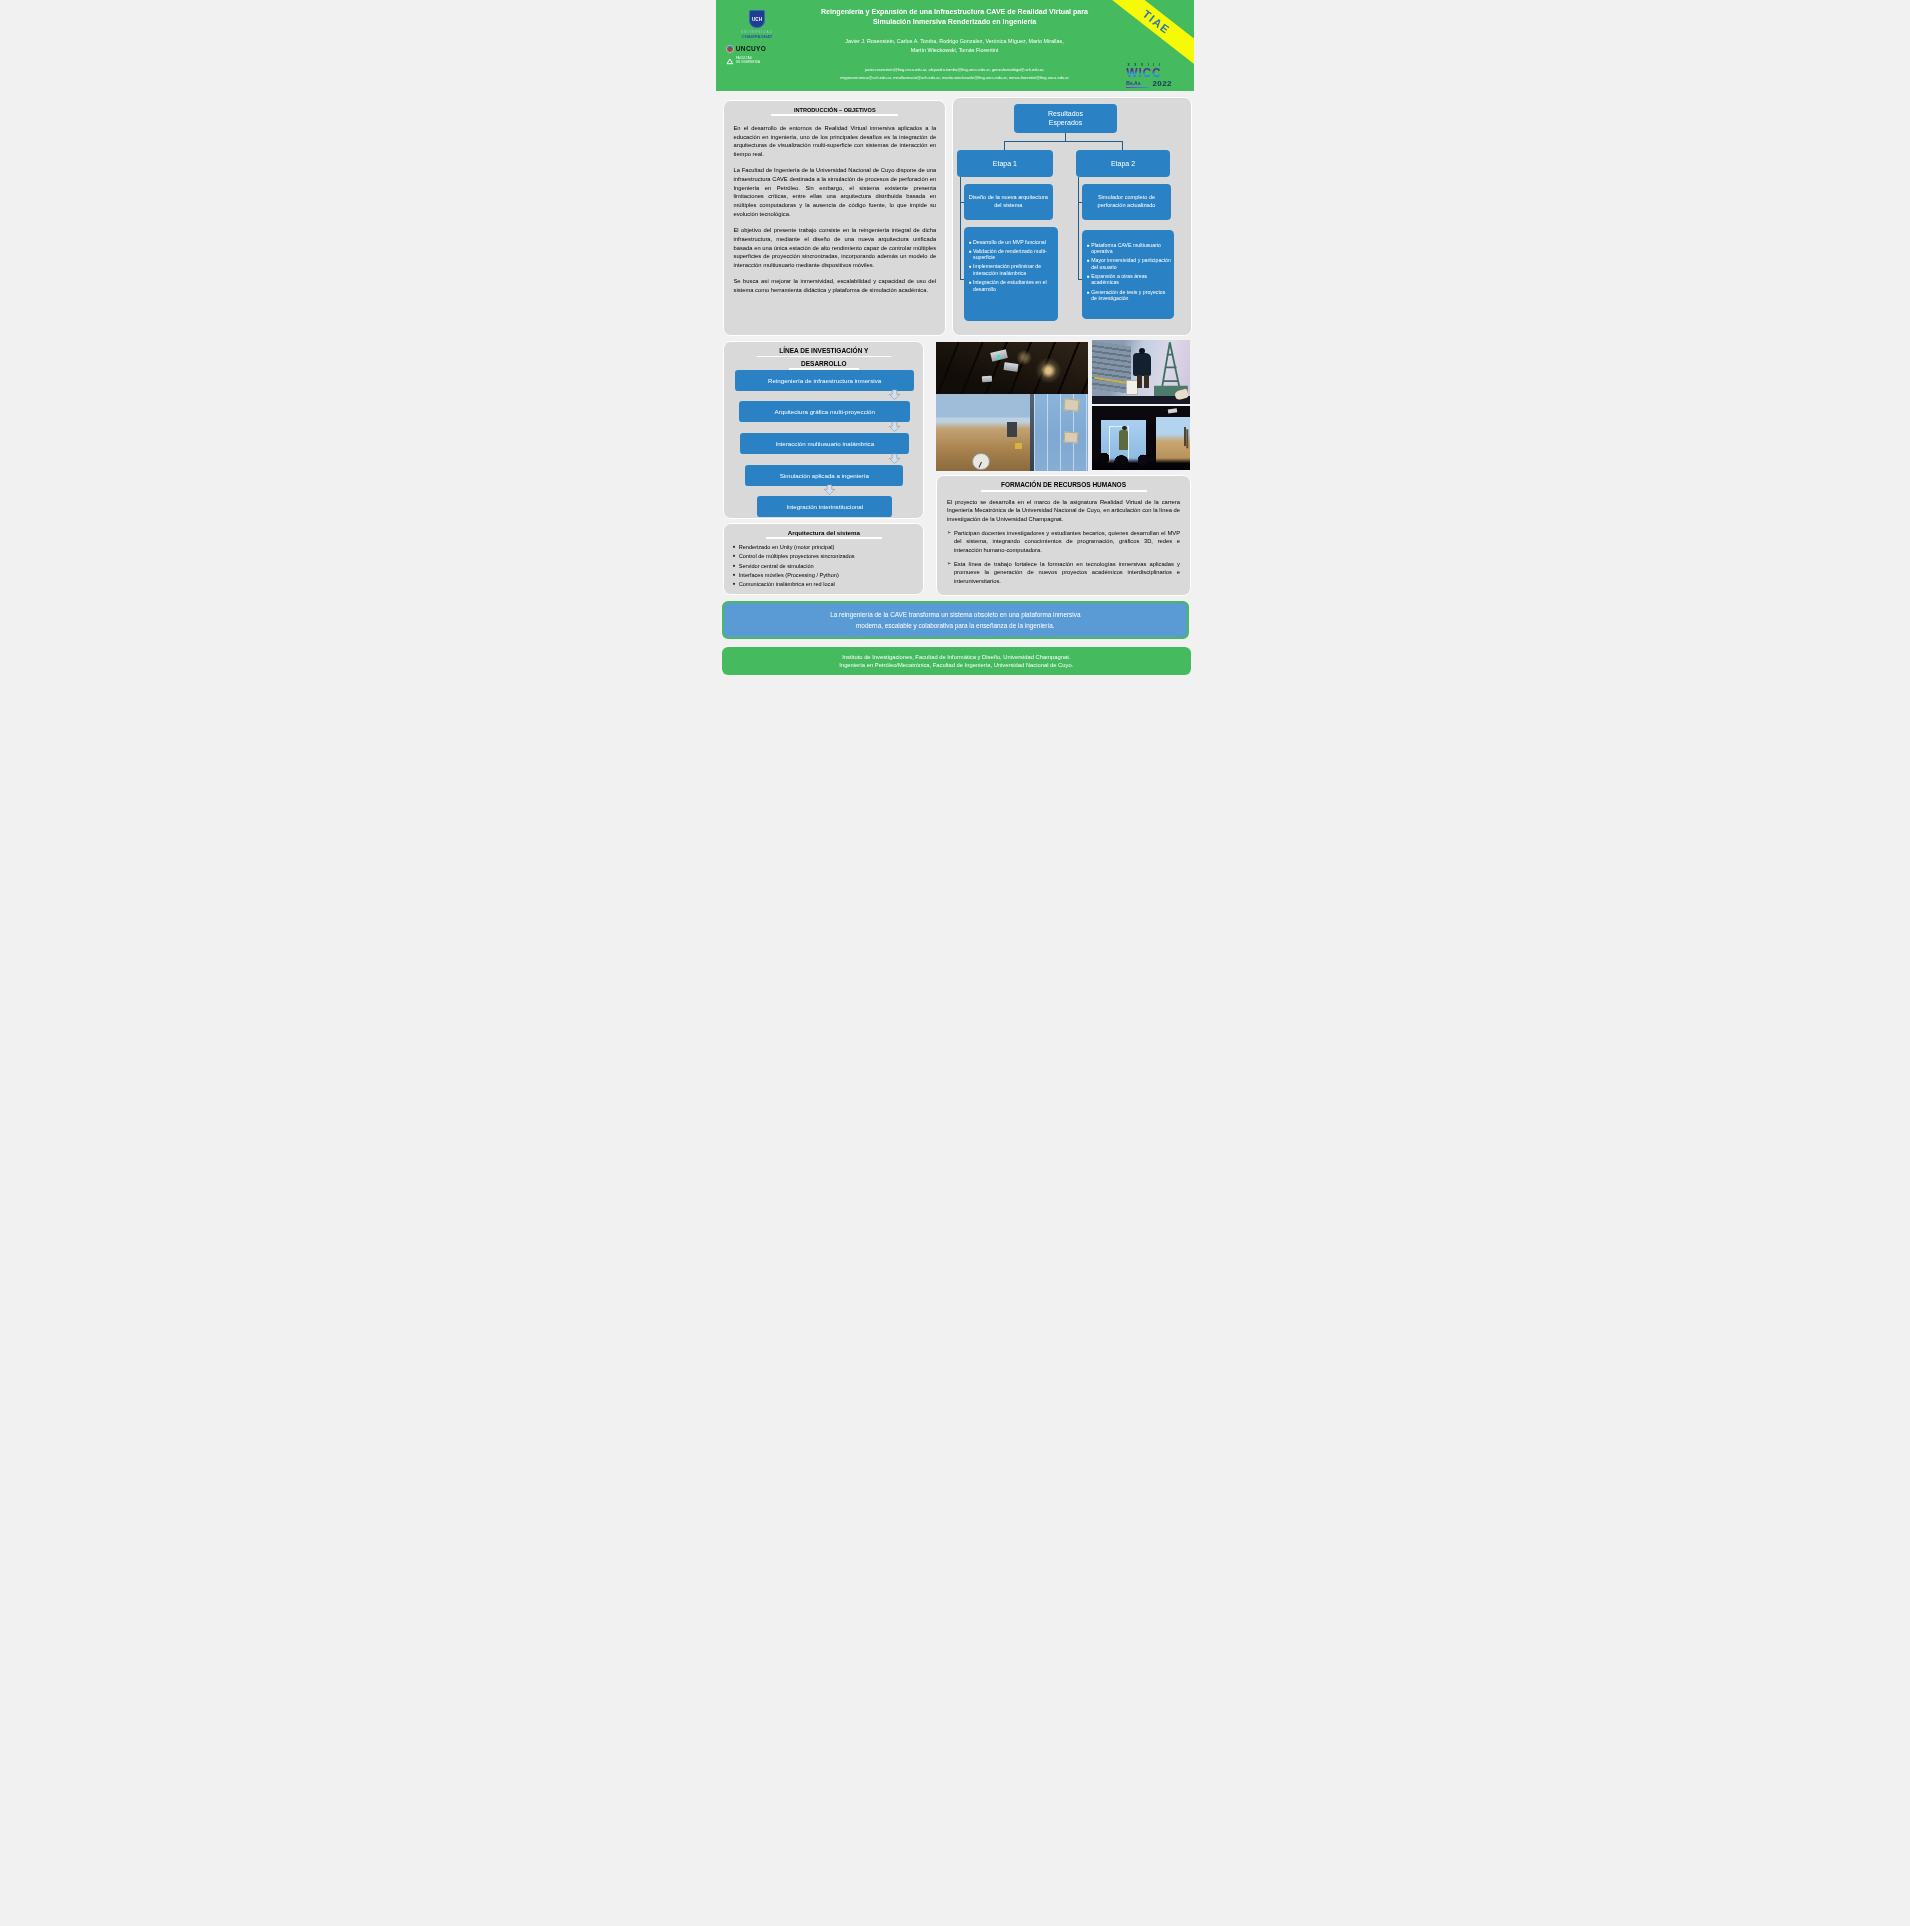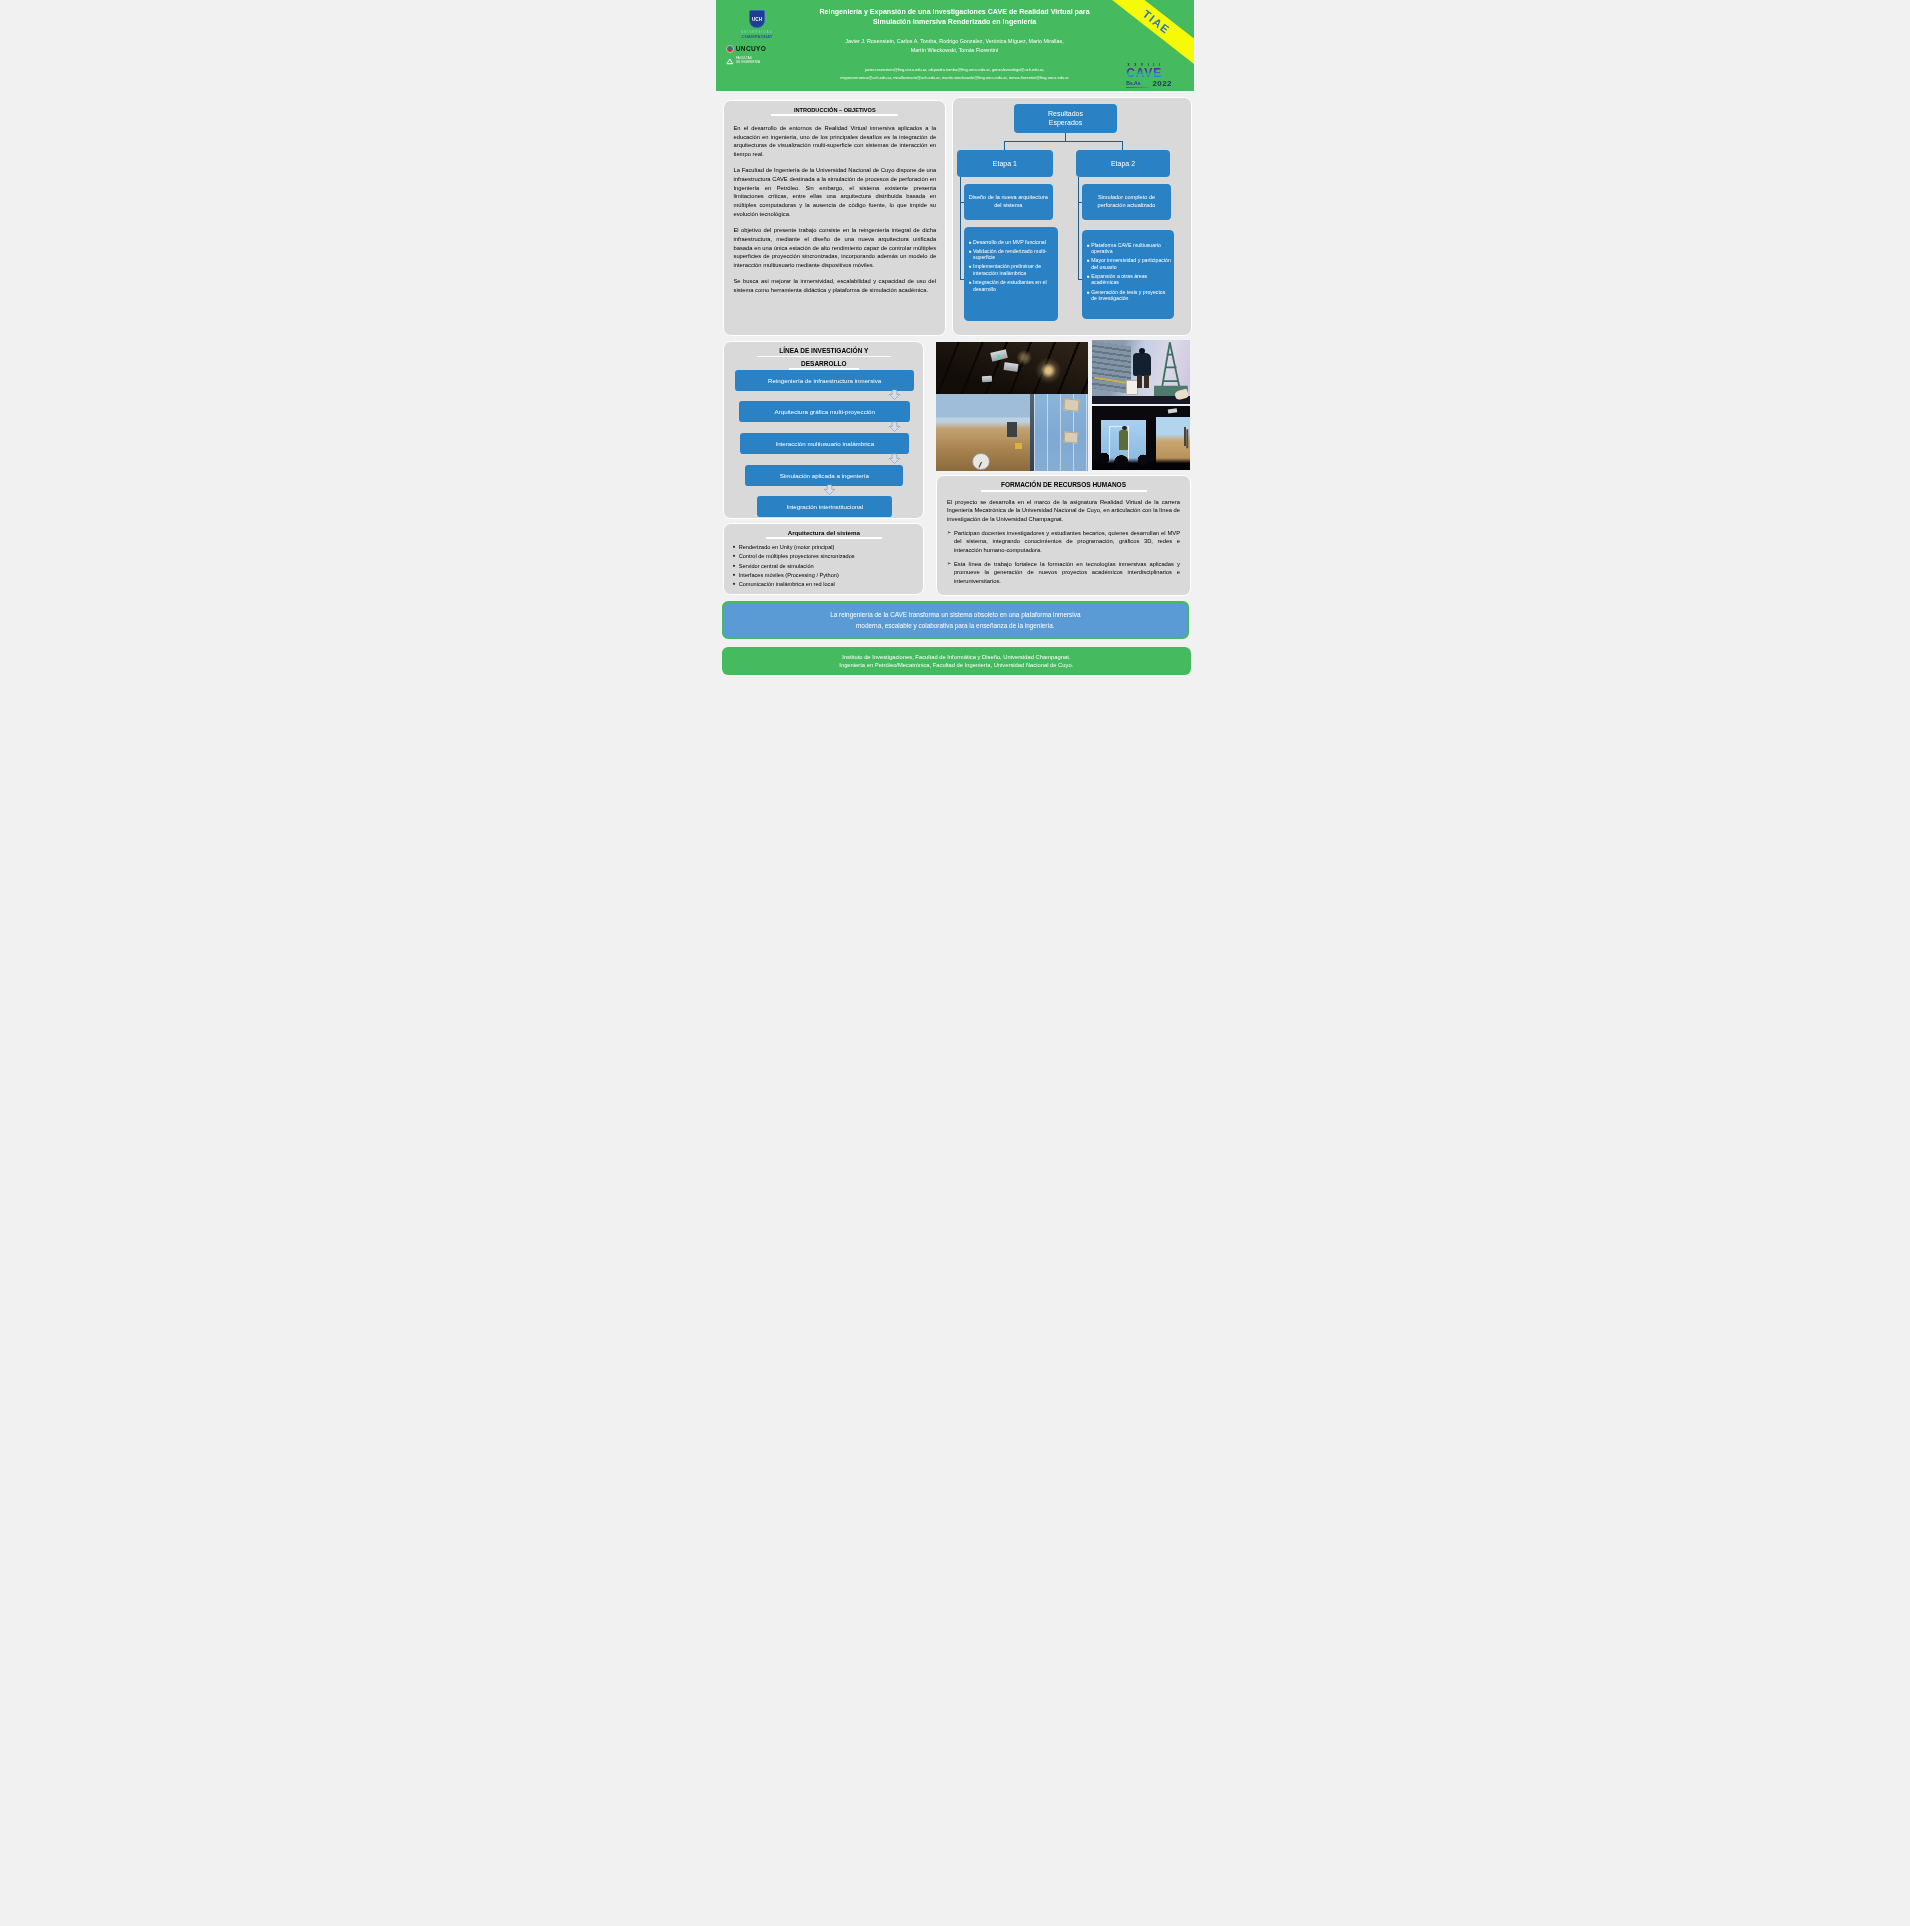--- a/index.html
+++ b/index.html
@@ -162,41 +162,41 @@
           <path d="M12 3 L21 18 H3 Z" fill="none" stroke="#ffffff" stroke-width="3" stroke-linejoin="round"></path>
         </svg>
         <div class="fac-text">
           <div>FACULTAD</div>
           <div>DE INGENIERÍA</div>
         </div>
       </div>
     </div>
 
     <div class="header-title">
-      <div>Reingeniería y Expansión de una Investigaciones CAVE de Realidad Virtual para</div>
+      <div>Reingeniería y Expansión de una Infraestructura CAVE de Realidad Virtual para</div>
       <div>Simulación Inmersiva Renderizado en Ingeniería</div>
     </div>
 
     <div class="header-authors">
       <div>Javier J. Rosenstein, Carlos A. Tomba, Rodrigo Gonzalez, Verónica Míguez, Mario Mirallas,</div>
       <div>Martín Wieckowski, Tomás Fiorentini</div>
     </div>
 
     <div class="header-emails">
       <div>javier.rosenstein@fing.uncu.edu.ar, alejandro.tomba@fing.uncu.edu.ar, gonzalezrodrigo@uch.edu.ar,</div>
       <div>miguezveronica@uch.edu.ar, mirallasmario@uch.edu.ar, martin.wieckowski@fing.uncu.edu.ar, tomas.fiorentini@fing.uncu.edu.ar</div>
     </div>
 
     <div class="ribbon">
       <span class="ribbon-label">TIAE</span>
     </div>
 
     <div class="wicc">
       <div class="wicc-edition">X X V I I I</div>
-      <div class="wicc-name">CAVE</div>
+      <div class="wicc-name">WICC</div>
       <div class="wicc-bottom">
         <div class="wicc-place-wrap">
           <span class="wicc-place">Bs.As</span>
           <span class="wicc-bar"></span>
         </div>
         <span class="wicc-year">2022</span>
       </div>
     </div>
   </div>
 

